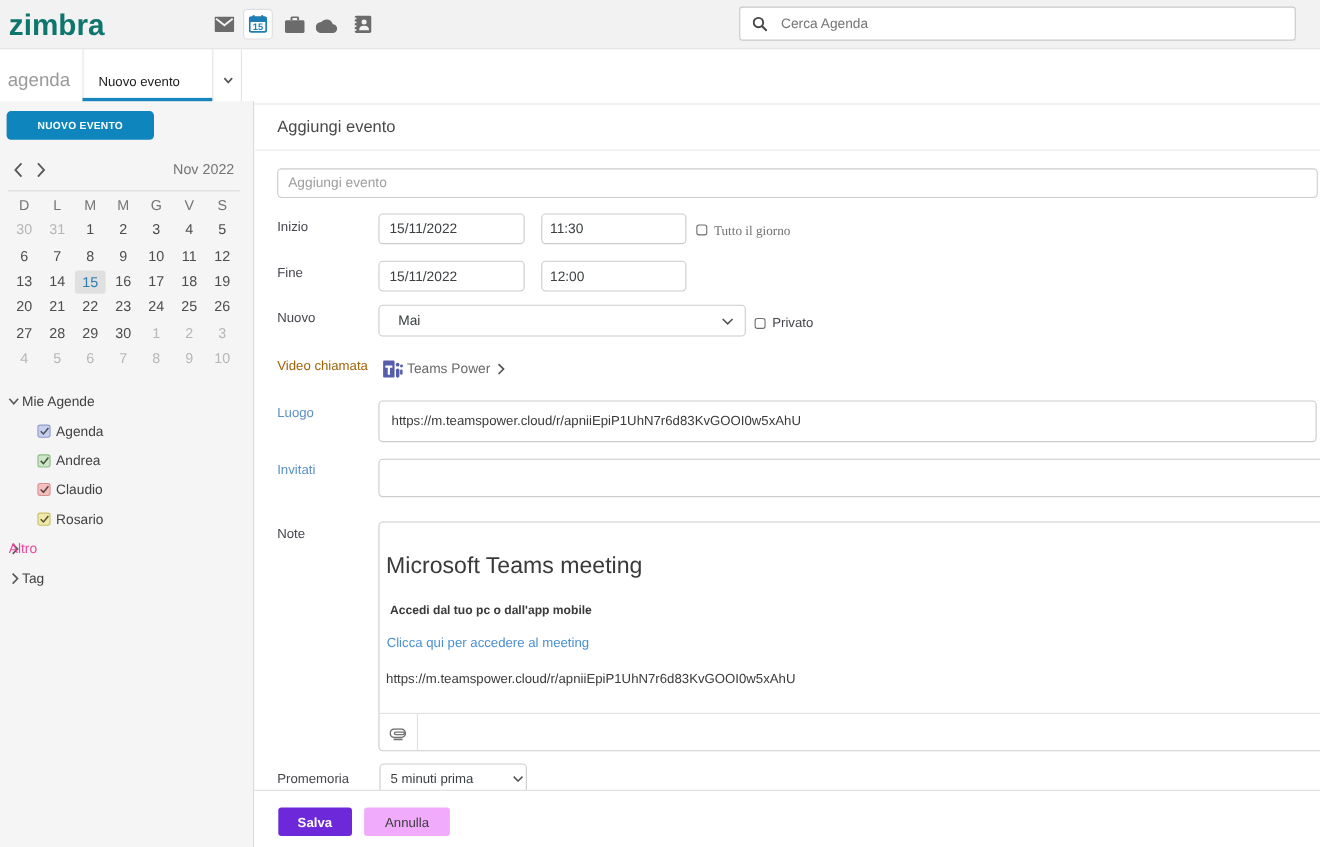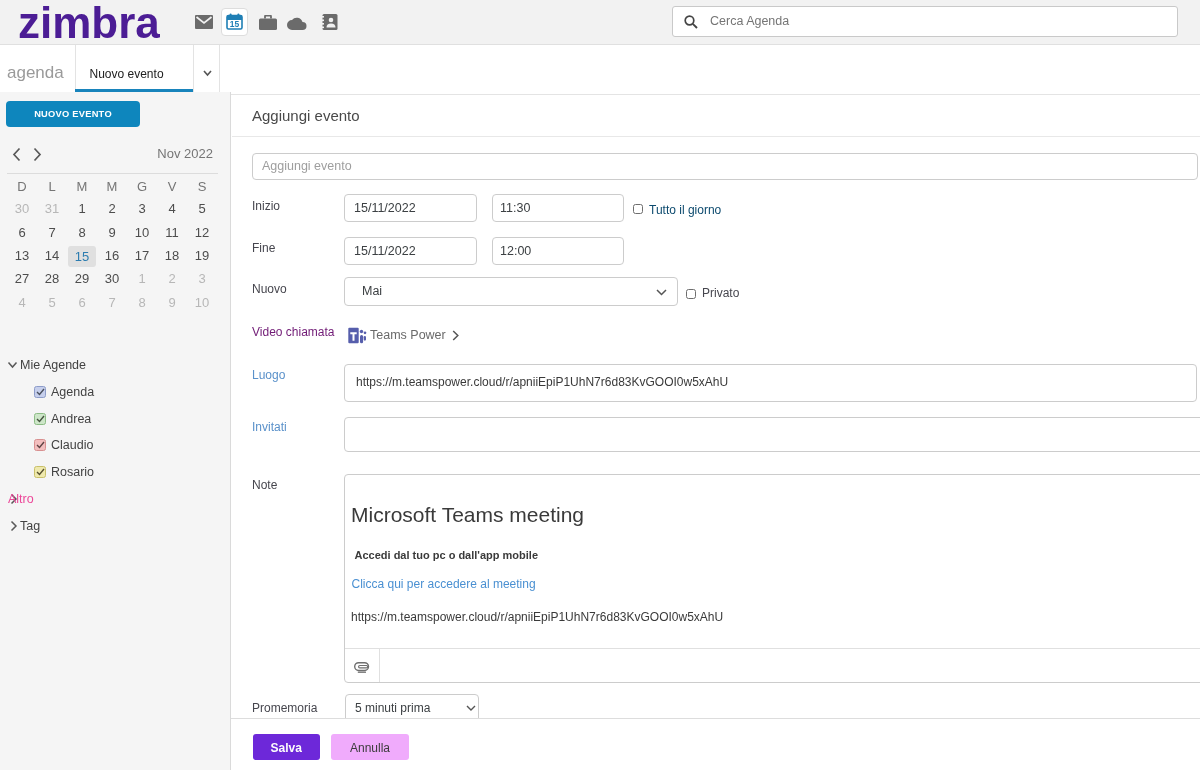--- a/index.html
+++ b/index.html
@@ -8,21 +8,21 @@
 .abs { position:absolute; }
 .dr { height:23.4px; font-size:13px; color:#4d4d4d; }
 .dr td.m { color:#b7b7b7; }
 #sel15 { display:inline-block; width:28px; height:21px; line-height:21px; background:#e0e0e0; border-radius:3px; color:#2b7cb0; position:relative; top:1px; }
 </style>
 </head>
 <body>
 <div class="abs" style="left:0;top:0;width:1200px;height:770px;">
 
 <div class="abs" style="left:0;top:0;width:1200px;height:45px;background:#f2f2f2;border-bottom:1px solid #e0e0e0;"></div>
-<div class="abs" style="left:18px;top:0;width:160px;height:45px;font-size:44px;font-weight:bold;letter-spacing:0px;color:#4c1d95;line-height:46.5px;">zimbra</div>
+<div class="abs" style="left:8px;top:0;width:160px;height:45px;font-size:27px;font-weight:bold;letter-spacing:0px;color:#0f766e;line-height:46.5px;">zimbra</div>
 
 <svg class="abs" style="left:195px;top:15px;" width="18" height="14" viewBox="0 0 18 14">
   <rect x="0" y="0" width="18" height="14" rx="1" fill="#6b6b6b"></rect>
   <path d="M1.5 2 L9 8 L16.5 2" stroke="#f2f2f2" stroke-width="1.7" fill="none"></path>
 </svg>
 
 <div class="abs" style="left:221px;top:8px;width:27px;height:28px;background:#fff;border:1px solid #ddd;border-radius:4px;"></div>
 <svg class="abs" style="left:226px;top:13px;" width="17" height="17" viewBox="0 0 17 17">
   <rect x="1" y="2.5" width="15" height="13.5" rx="1.5" fill="#fff" stroke="#1f7fb5" stroke-width="1.6"></rect>
   <rect x="1" y="2.5" width="15" height="4.5" fill="#1f7fb5"></rect>
@@ -112,20 +112,29 @@
     <tr class="dr">
             <td>13</td>
             <td>14</td>
             <td><span id="sel15">15</span></td>
             <td>16</td>
             <td>17</td>
             <td>18</td>
             <td>19</td>
           </tr>
     <tr class="dr">
+            <td>20</td>
+            <td>21</td>
+            <td>22</td>
+            <td>23</td>
+            <td>24</td>
+            <td>25</td>
+            <td>26</td>
+          </tr>
+    <tr class="dr">
             <td>27</td>
             <td>28</td>
             <td>29</td>
             <td>30</td>
             <td class="m">1</td>
             <td class="m">2</td>
             <td class="m">3</td>
           </tr>
     <tr class="dr">
             <td class="m">4</td>
@@ -185,38 +194,38 @@
 
 <div class="abs" style="left:251.5px;top:153px;width:946px;height:27px;border:1px solid #ccc;border-radius:4px;"></div>
 <div class="abs" style="left:262px;top:153px;height:27px;line-height:27px;font-size:12.5px;color:#9e9e9e;">Aggiungi evento</div>
 
 <div class="abs" style="left:252px;top:199.5px;height:13px;line-height:13px;font-size:12px;color:#46464e;">Inizio</div>
 <div class="abs" style="left:344px;top:193.5px;width:133px;height:28px;border:1px solid #ccc;border-radius:4px;"></div>
 <div class="abs" style="left:354px;top:193.5px;height:28px;line-height:28px;font-size:12.5px;color:#3c4043;">15/11/2022</div>
 <div class="abs" style="left:492px;top:193.5px;width:132px;height:28px;border:1px solid #ccc;border-radius:4px;"></div>
 <div class="abs" style="left:500px;top:193.5px;height:28px;line-height:28px;font-size:12.5px;color:#3c4043;">11:30</div>
 <div class="abs" style="left:633px;top:204px;width:10px;height:10px;border:1.4px solid #6e6e6e;border-radius:2.5px;"></div>
-<div class="abs" style="left:649px;top:203.5px;height:13px;line-height:13px;font-size:12px;color:#0c4a6e;">Tutto il giorno</div>
+<div class="abs" style="left:649px;top:203.5px;height:13px;line-height:13px;font-size:12px;color:#737373;font-family:Liberation Serif, serif;">Tutto il giorno</div>
 
 <div class="abs" style="left:252px;top:241.5px;height:13px;line-height:13px;font-size:12px;color:#46464e;">Fine</div>
 <div class="abs" style="left:344px;top:236.5px;width:133px;height:28px;border:1px solid #ccc;border-radius:4px;"></div>
 <div class="abs" style="left:354px;top:236.5px;height:28px;line-height:28px;font-size:12.5px;color:#3c4043;">15/11/2022</div>
 <div class="abs" style="left:492px;top:236.5px;width:132px;height:28px;border:1px solid #ccc;border-radius:4px;"></div>
 <div class="abs" style="left:500px;top:236.5px;height:28px;line-height:28px;font-size:12.5px;color:#3c4043;">12:00</div>
 
 <div class="abs" style="left:252px;top:283px;height:13px;line-height:13px;font-size:12px;color:#46464e;">Nuovo</div>
 <div class="abs" style="left:344px;top:277px;width:334px;height:29px;border:1px solid #ccc;border-radius:4px;"></div>
 <div class="abs" style="left:362px;top:277px;height:29px;line-height:29px;font-size:12.5px;color:#3c4043;">Mai</div>
 <svg class="abs" style="left:656px;top:289px;" width="11" height="7" viewBox="0 0 11 7">
   <path d="M1 1 L5.5 5.5 L10 1" stroke="#555" stroke-width="1.5" fill="none"></path>
 </svg>
 <div class="abs" style="left:686px;top:289px;width:10px;height:10px;border:1.4px solid #6e6e6e;border-radius:2.5px;"></div>
 <div class="abs" style="left:702px;top:286.5px;height:13px;line-height:13px;font-size:12px;color:#46464e;">Privato</div>
 
-<div class="abs" style="left:252px;top:326px;height:13px;line-height:13px;font-size:12px;color:#701a75;">Video chiamata</div>
+<div class="abs" style="left:252px;top:326px;height:13px;line-height:13px;font-size:12px;color:#a16207;">Video chiamata</div>
 <svg class="abs" style="left:347.5px;top:326.5px;" width="19" height="17" viewBox="0 0 19 17">
   <rect x="0.3" y="0.8" width="10.4" height="15.4" rx="1" fill="#565eac"></rect>
   <path d="M2.3 5.3 h6.4 v2 h-2.2 v6.4 h-2 V7.3 h-2.2 z" fill="#fff"></path>
   <circle cx="13.5" cy="4.5" r="1.7" fill="#565eac"></circle>
   <rect x="12" y="8" width="3.1" height="8.3" rx="1.5" fill="#565eac"></rect>
   <circle cx="17" cy="5.8" r="1.35" fill="#565eac"></circle>
   <rect x="15.7" y="9" width="2.3" height="4.7" rx="1.15" fill="#565eac"></rect>
 </svg>
 <div class="abs" style="left:370px;top:329px;height:13px;line-height:13px;font-size:12.5px;color:#6a6a6a;">Teams Power</div>
 <svg class="abs" style="left:451.5px;top:329.5px;" width="7" height="11" viewBox="0 0 7 11">

